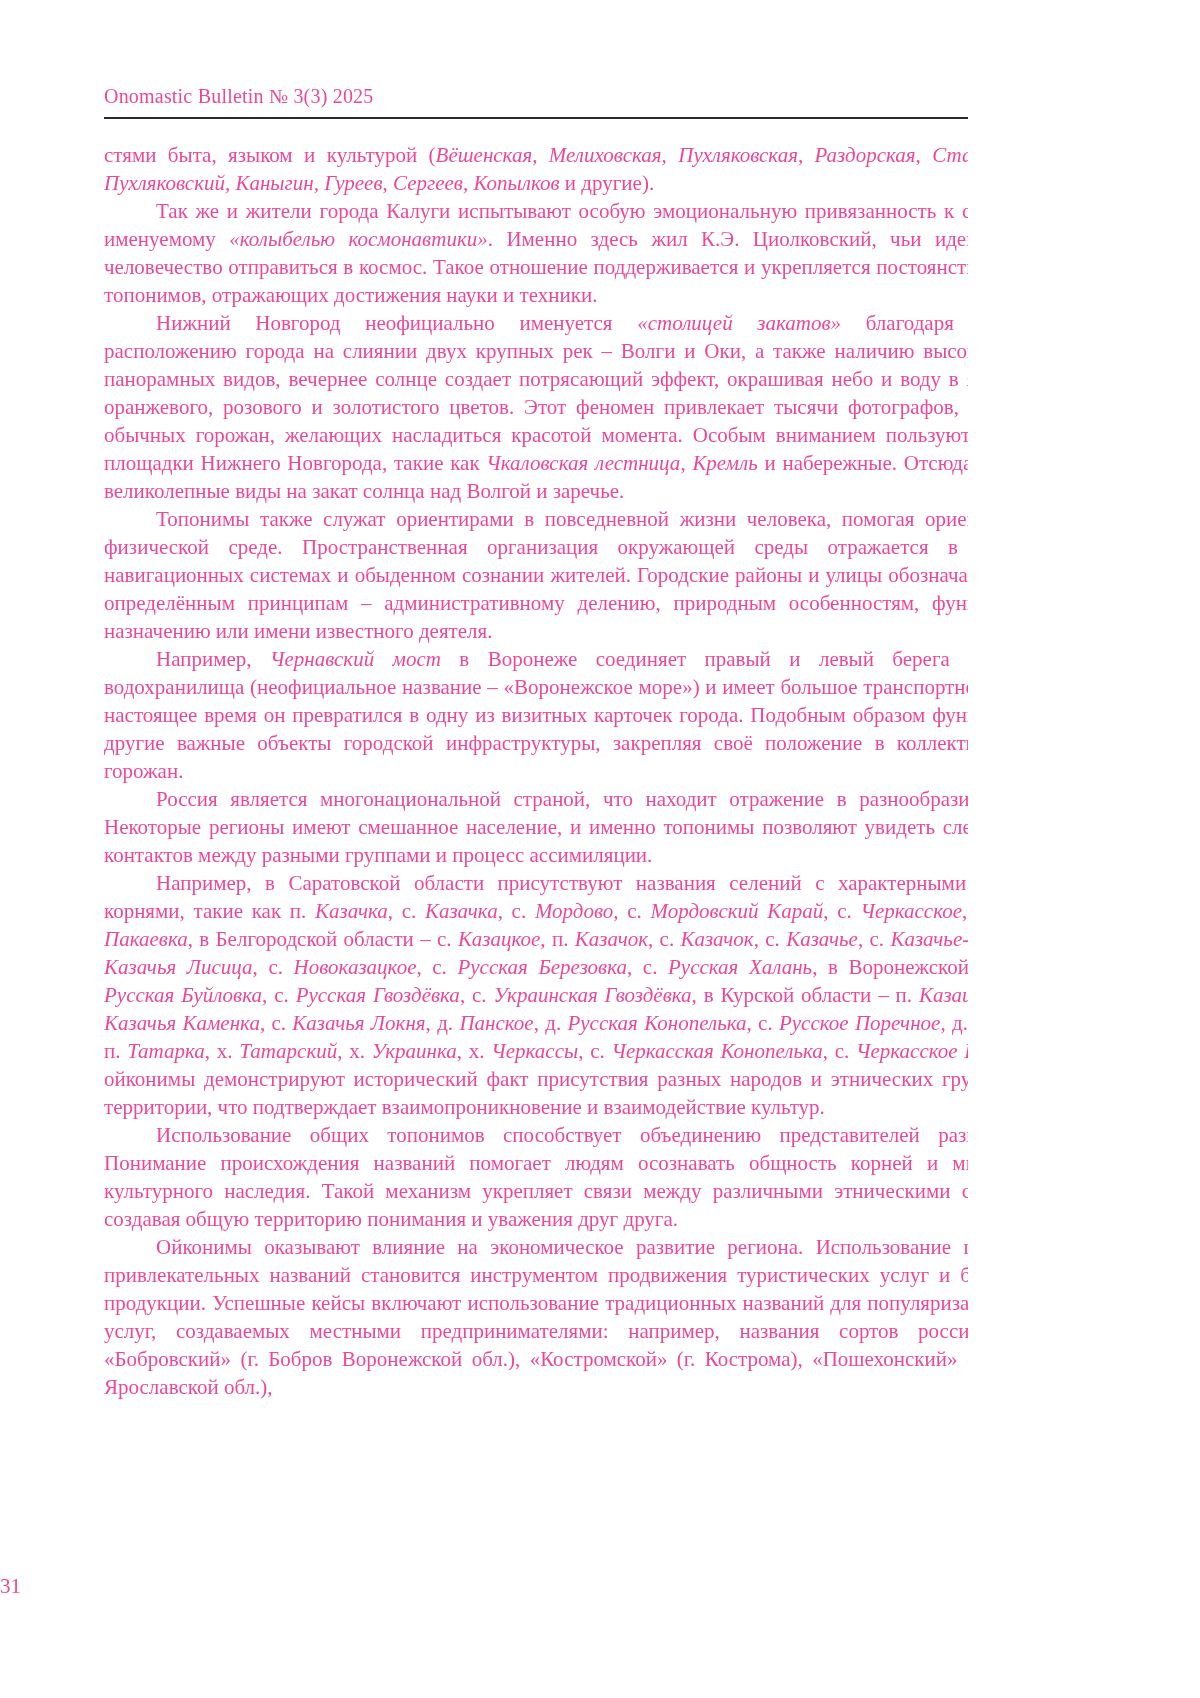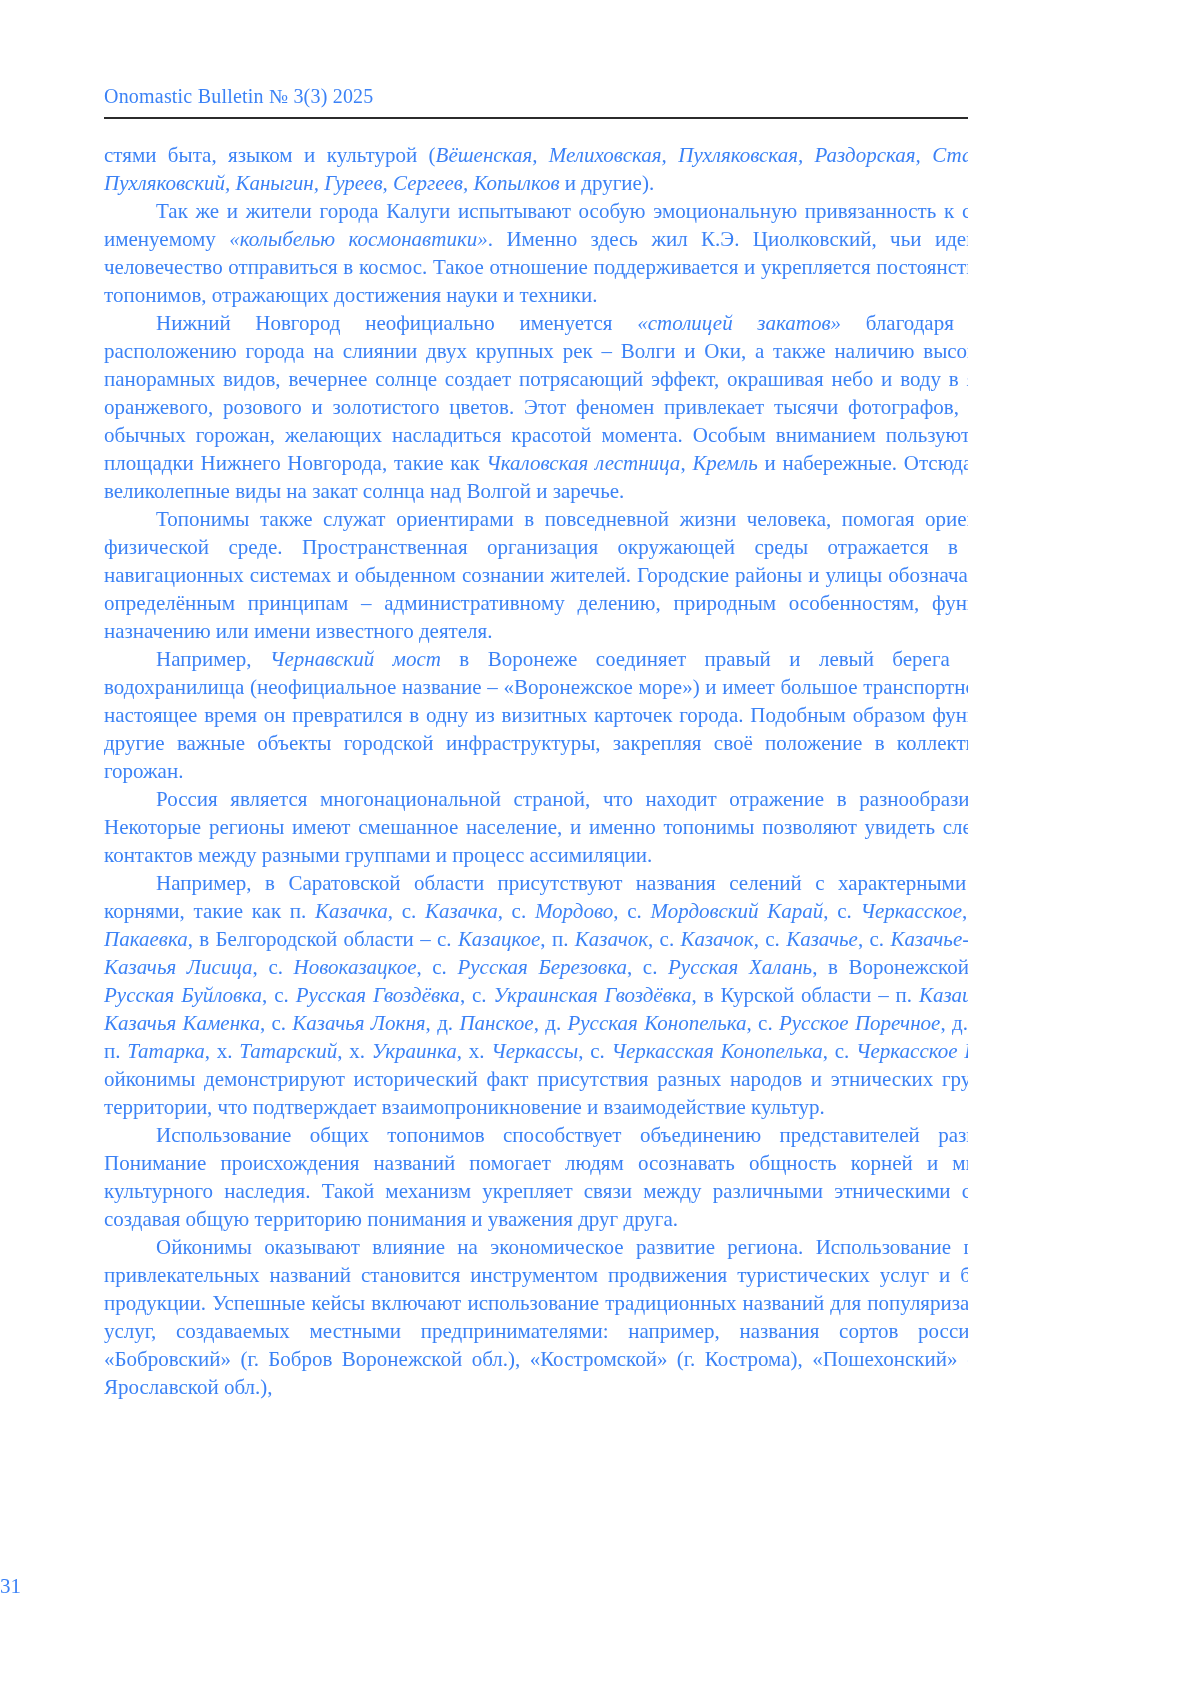--- a/index.html
+++ b/index.html
@@ -5,21 +5,21 @@
   html, body {
     margin: 0;
     padding: 0;
     background: #ffffff;
   }
   .page {
     position: relative;
     width: 968px;
     height: 1698px;
     background: #ffffff;
-    color: #3b82f6;
+    color: #ec4899;
     font-family: "Liberation Serif", "DejaVu Serif", serif;
     overflow: hidden;
     box-sizing: border-box;
   }
   .margins {
     margin: 0 104px;
     width: 992px;
   }
   .running-head {
     padding-top: 84px;

